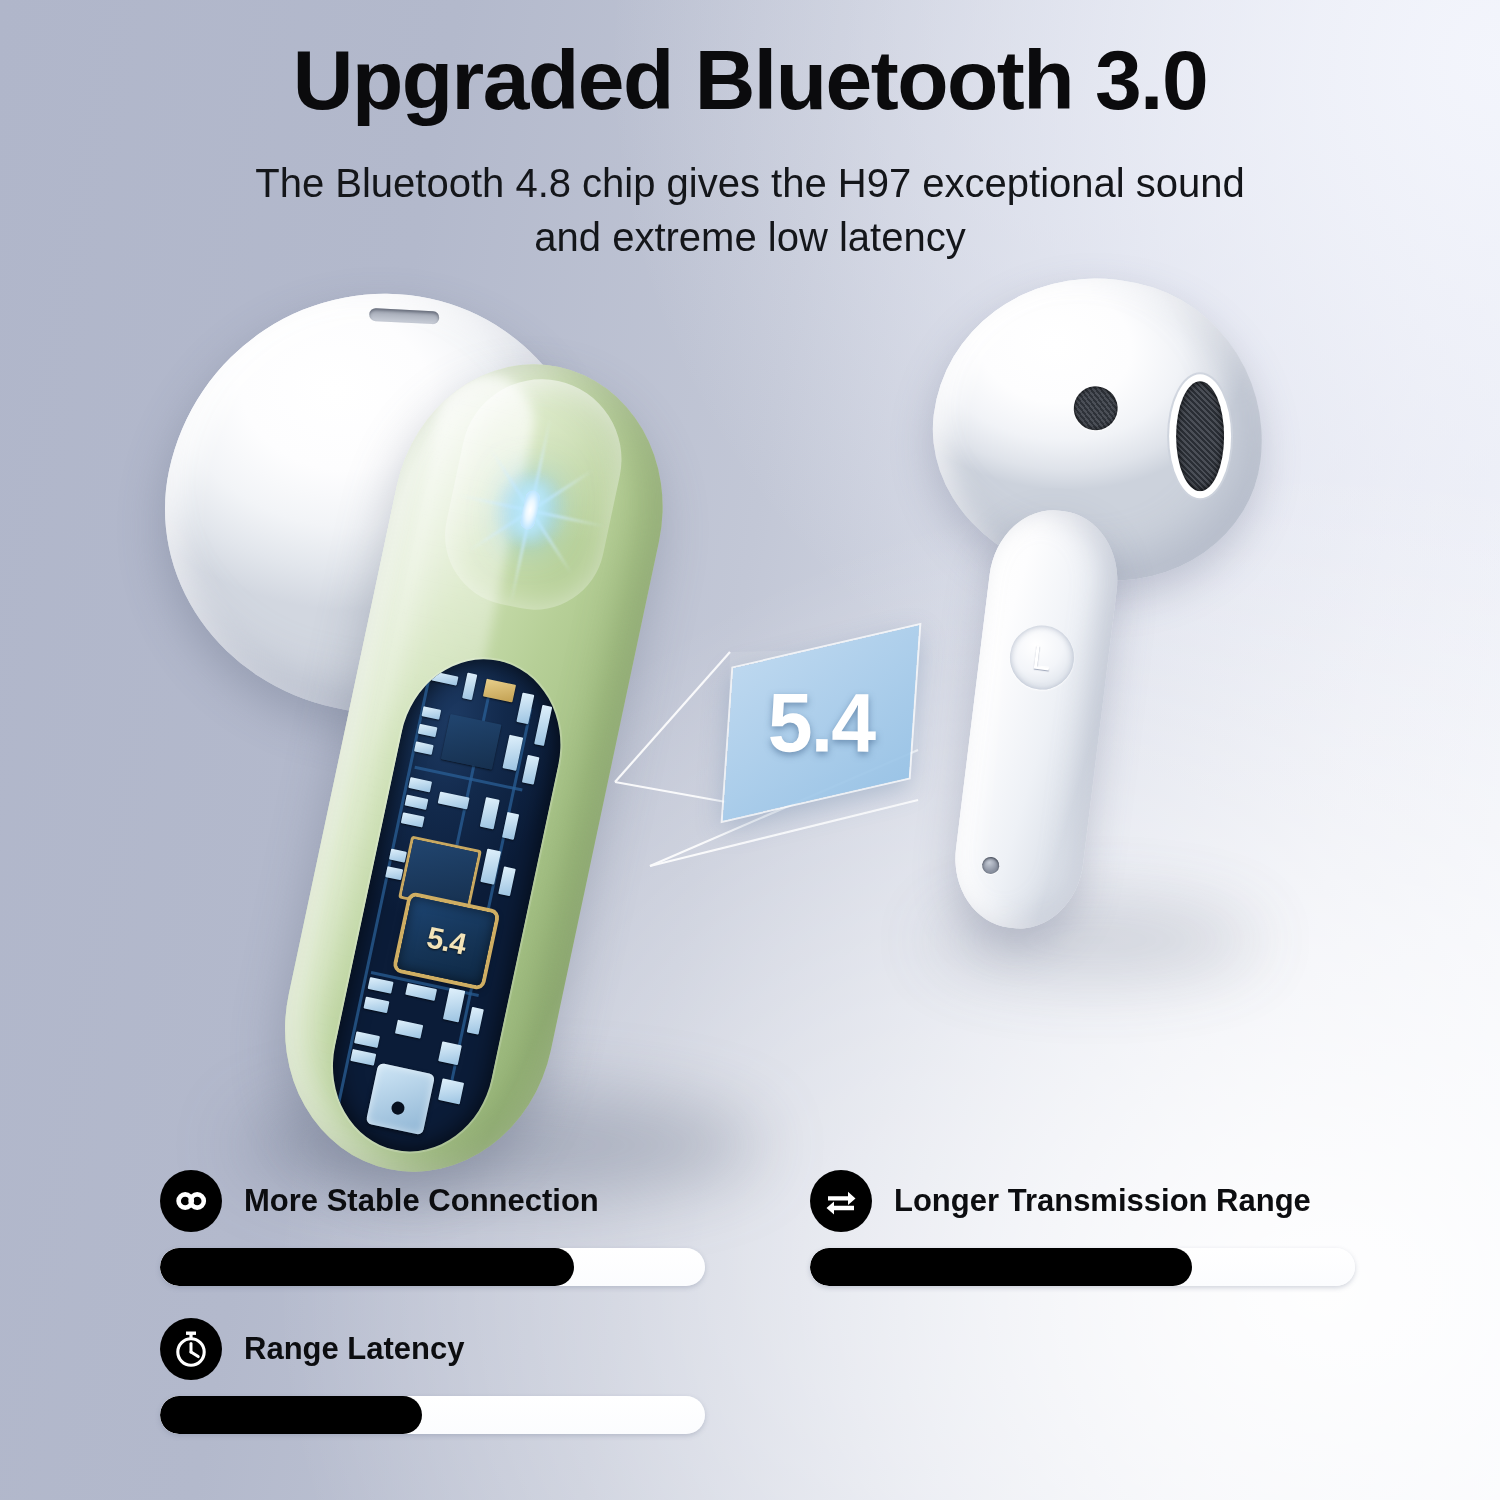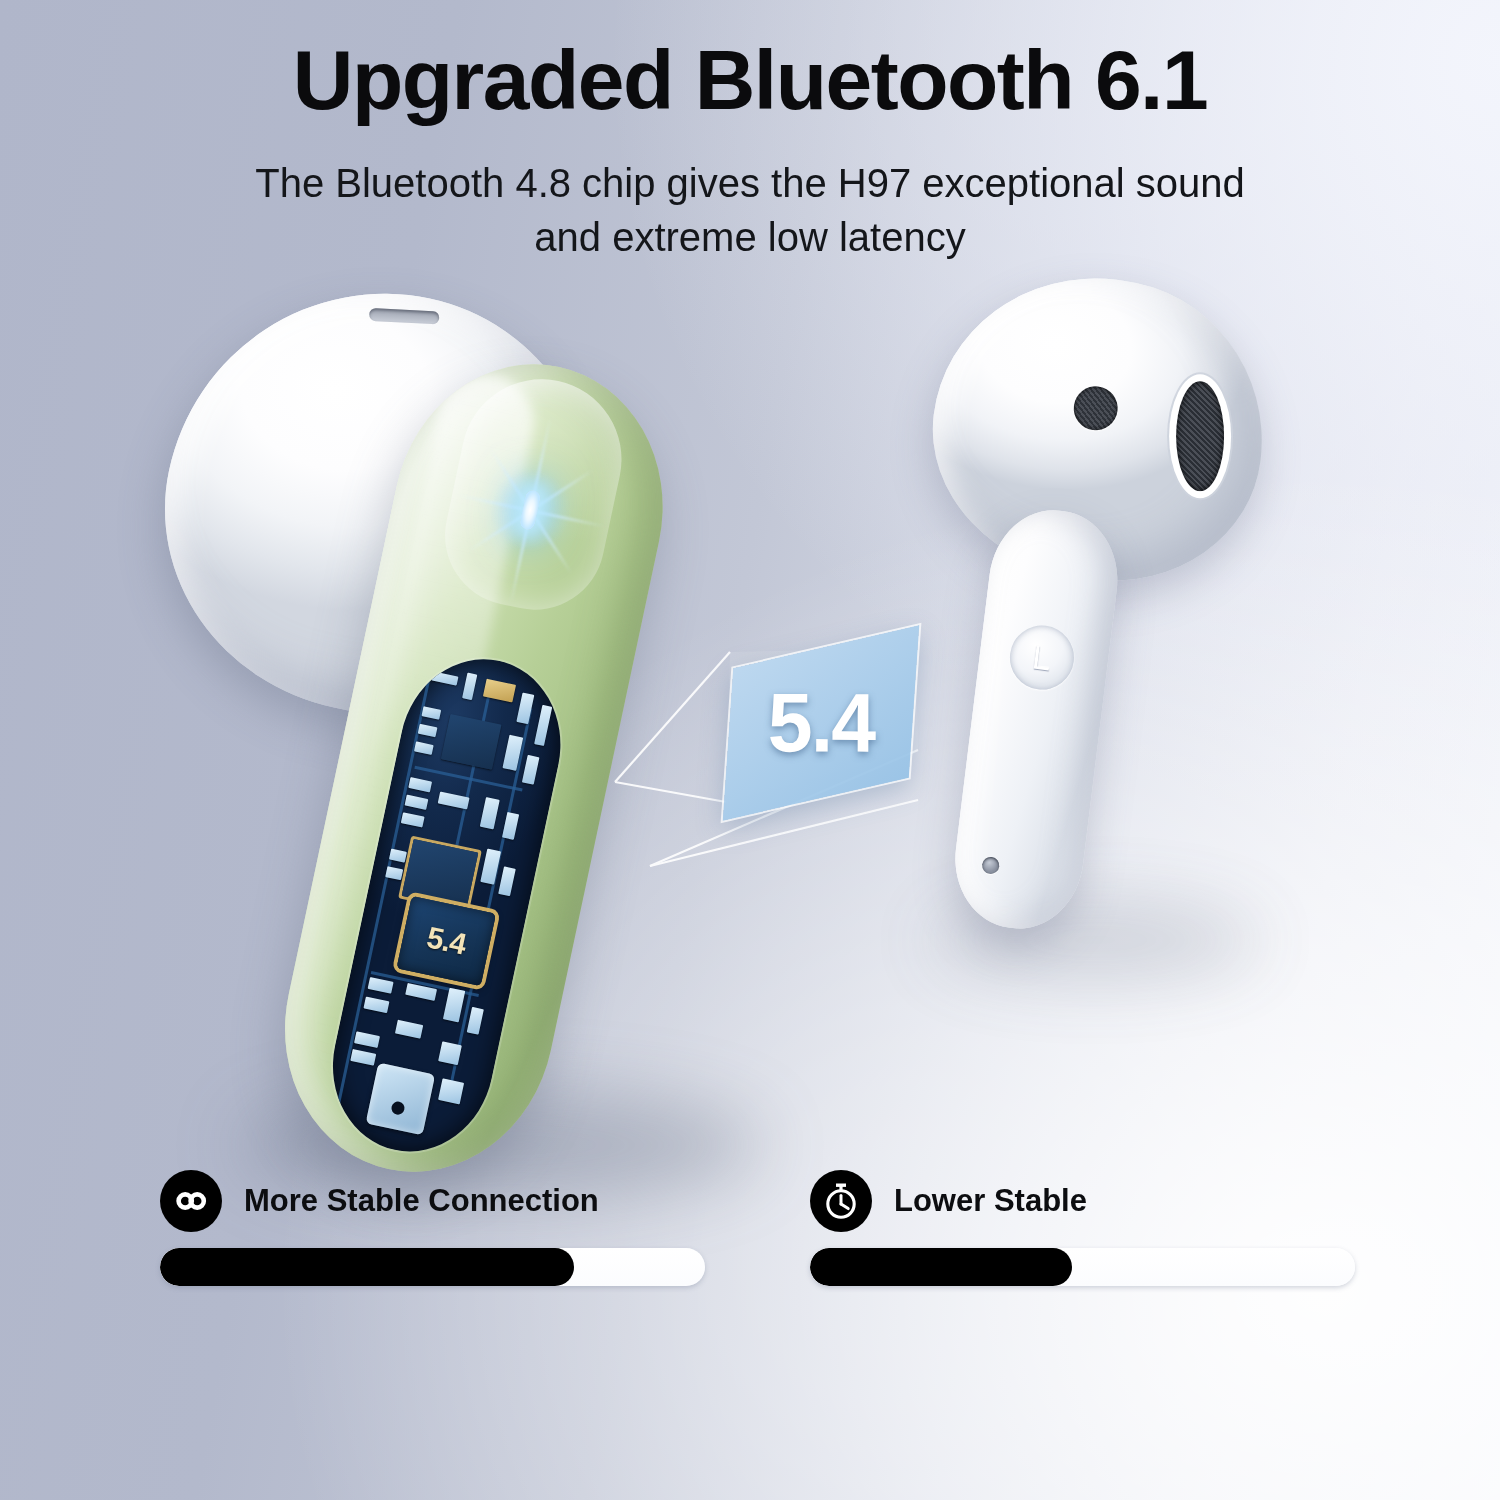--- a/index.html
+++ b/index.html
@@ -229,21 +229,21 @@
   }
   .bar-fill{
     position:absolute;left:0;top:0;height:38px;border-radius:19px;background:#000;
   }
 </style>
 </head>
 <body>
 
 <div id="stage">
 
-  <div id="title" class="hdr">Upgraded Bluetooth 6.1</div>
+  <div id="title" class="hdr">Upgraded Bluetooth 3.0</div>
   <div id="subtitle" class="hdr">The Bluetooth 4.8 chip gives the H97 exceptional sound and extreme low latency</div>
 
   <div id="scene">
 
     <div class="gshadow" style="left:240px;top:1090px;width:520px;height:110px;"></div>
     <div class="gshadow" style="left:930px;top:900px;width:330px;height:80px;opacity:.7;"></div>
 
     <div id="bud-left">
 
       <div id="bud-left-head">
@@ -356,36 +356,52 @@
             </g>
           </svg>
         </div>
         <div class="feat-label">More Stable Connection</div>
       </div>
       <div class="bar-track">
         <div class="bar-fill" style="width:76%;"></div>
       </div>
     </div>
 
+    <div class="feature">
+      <div class="feat-head">
+        <div class="feat-ico">
+          <svg width="40" height="40" viewBox="0 0 40 40">
+            <g fill="#fff">
+              <path d="M7 15.2 H27 L27 10.8 L34.5 17.4 L27 24 L27 19.6 H7 Z"></path>
+              <path d="M33 24.8 H13 L13 20.4 L5.5 27 L13 33.6 L13 29.2 H33 Z"></path>
+            </g>
+          </svg>
+        </div>
+        <div class="feat-label">Longer Transmission Range</div>
+      </div>
+      <div class="bar-track">
+        <div class="bar-fill" style="width:70%;"></div>
+      </div>
+    </div>
 
 
     <div class="feature">
       <div class="feat-head">
         <div class="feat-ico">
           <svg width="44" height="44" viewBox="0 0 44 44">
             <rect x="17" y="4.5" width="10" height="3.4" fill="#fff"></rect>
             <rect x="20.4" y="7" width="3.2" height="5" fill="#fff"></rect>
             <circle cx="22" cy="25" r="13.2" fill="none" stroke="#fff" stroke-width="3.1"></circle>
             <g stroke="#fff" stroke-width="3" stroke-linecap="round">
               <line x1="22" y1="25" x2="22" y2="16.4"></line>
               <line x1="22" y1="25" x2="29.2" y2="29.6"></line>
             </g>
           </svg>
         </div>
-        <div class="feat-label">Lower Stable</div>
+        <div class="feat-label">Range Latency</div>
       </div>
       <div class="bar-track">
         <div class="bar-fill" style="width:48%;"></div>
       </div>
     </div>
 
   </div>
 </div>
 
 </body></html>

